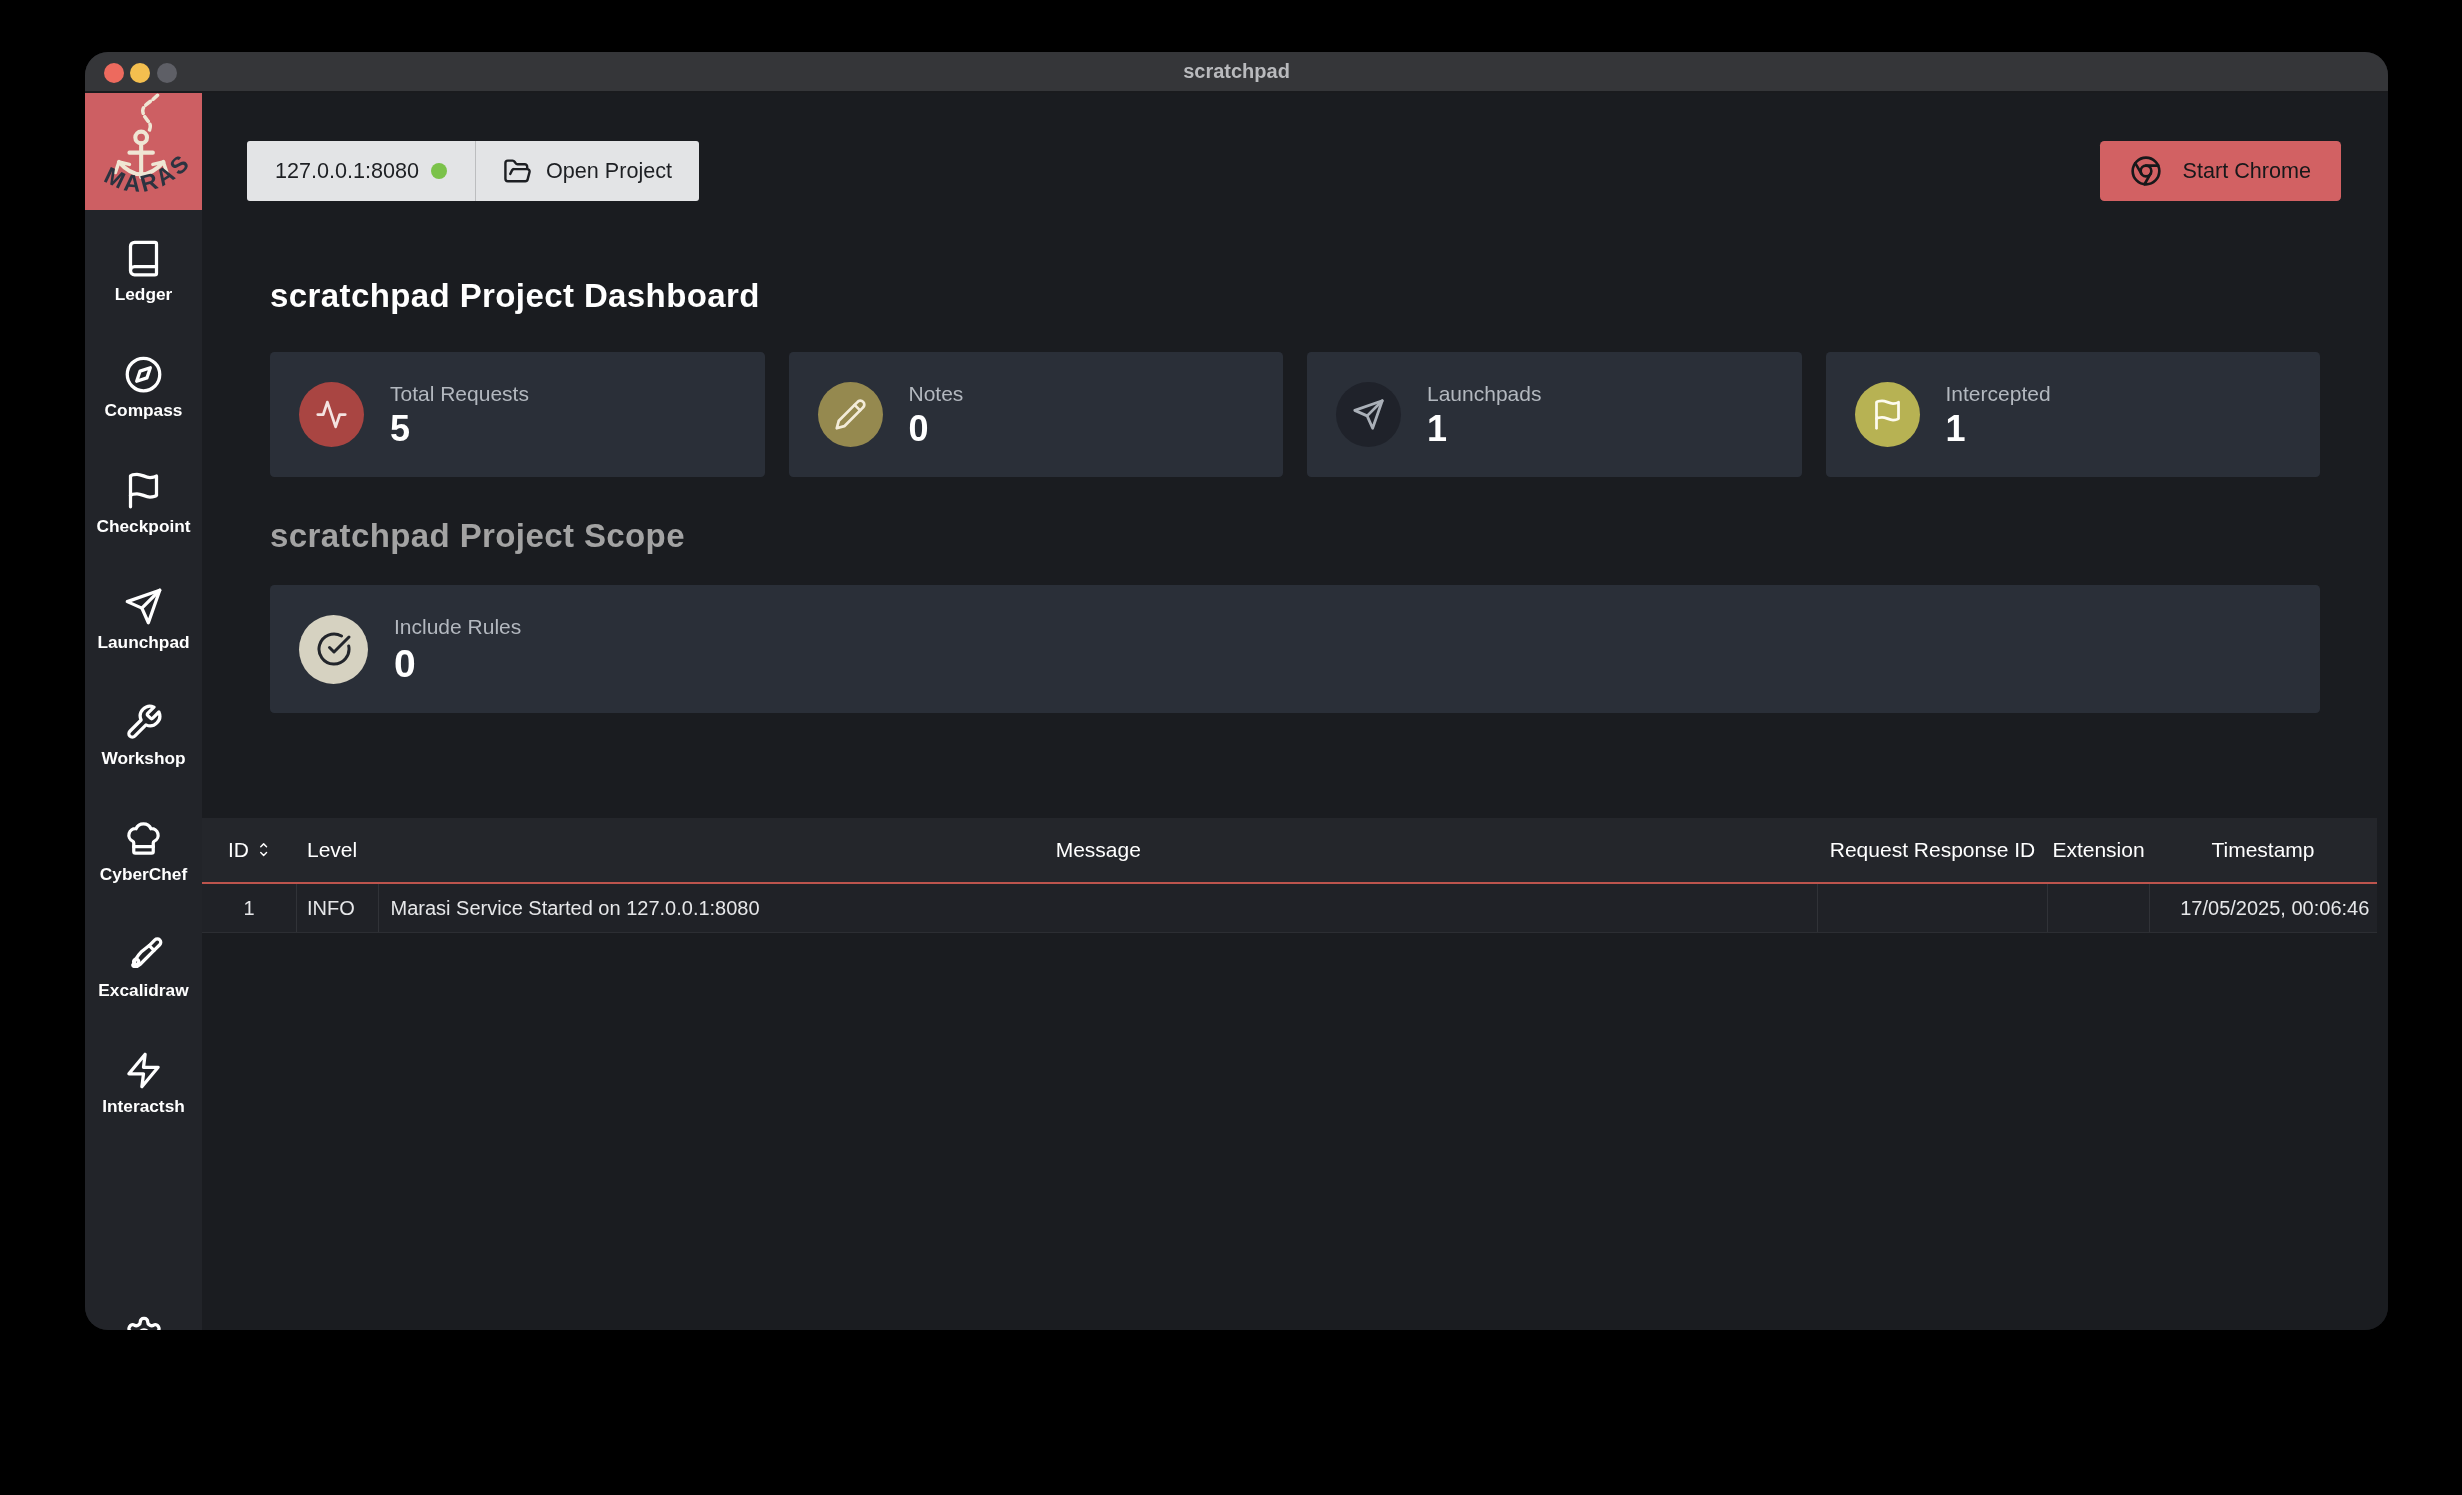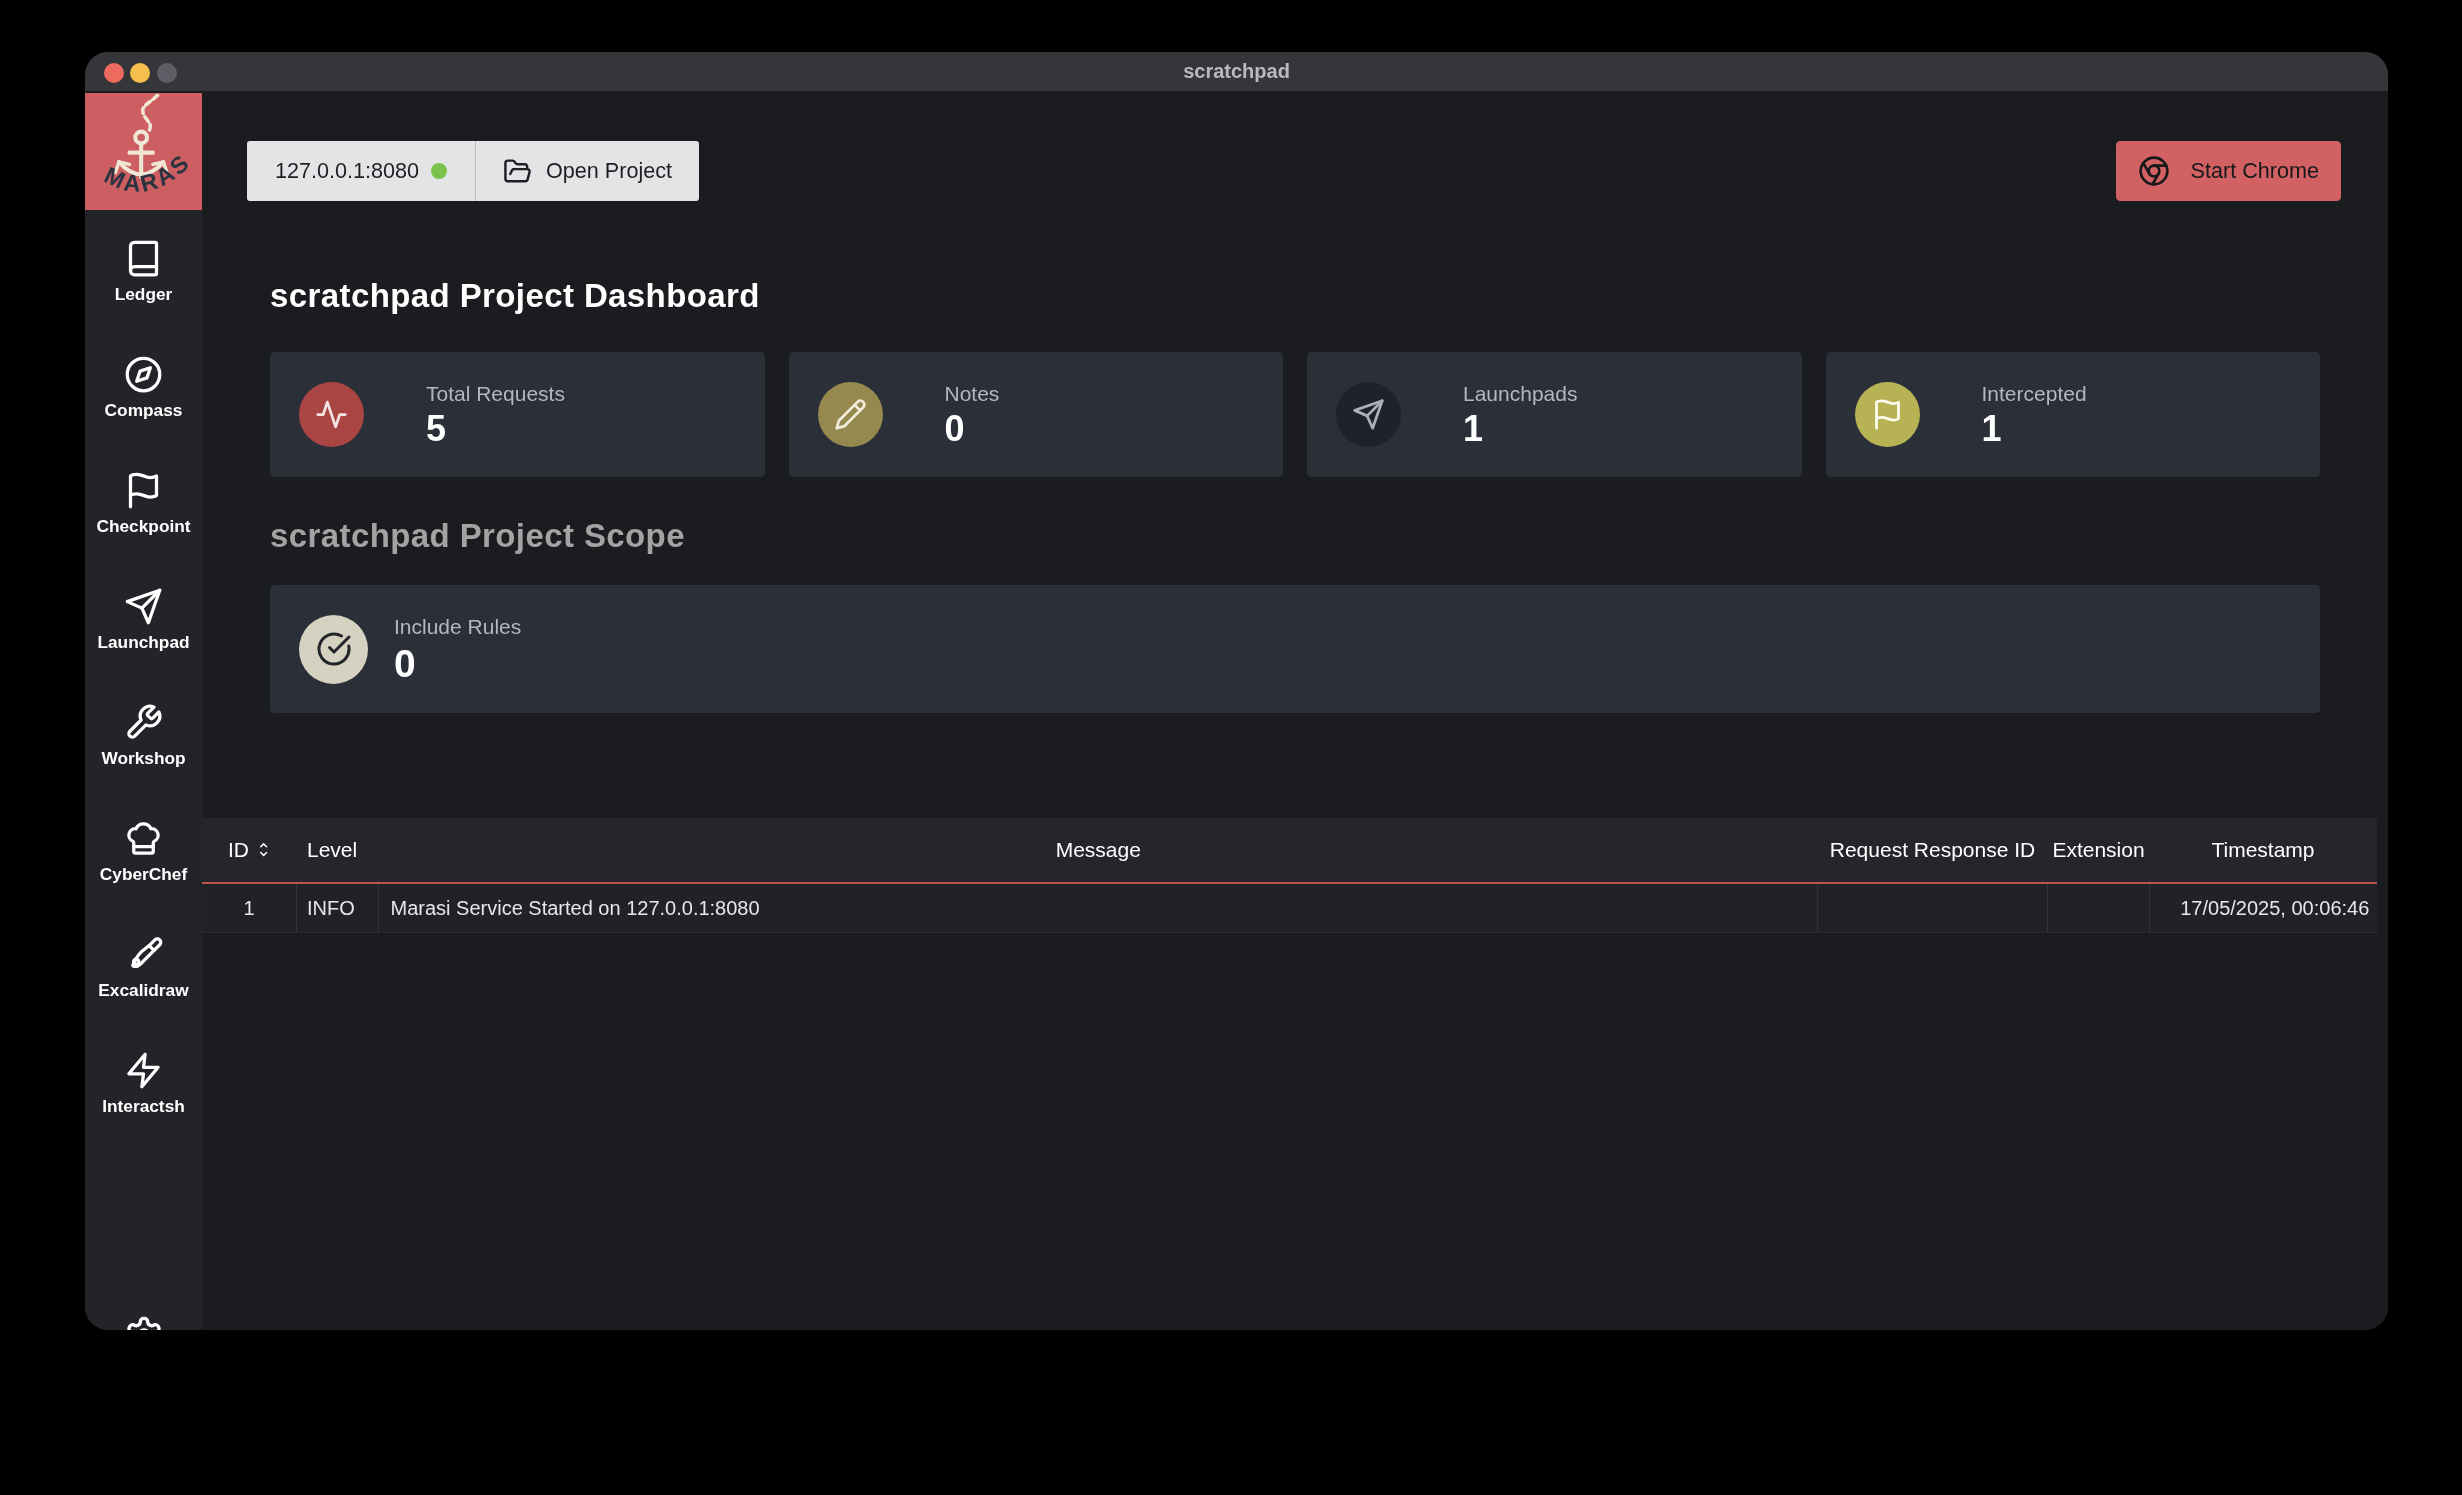--- a/index.html
+++ b/index.html
@@ -29,32 +29,32 @@
 
   .main { flex:1; position:relative; background:#1a1c20; }
 
   
   .toolbar { display:flex; align-items:center; margin:48px 47px 0 45px; }
   .addr-group { display:flex; height:60px; background:#e3e4e6; border-radius:2.9px; overflow:hidden; }
   .addr { display:flex; align-items:center; padding:0 28px; font-size:21.6px; color:#1d1f23; border-right:1.4px solid #bcbdbf; cursor:pointer; }
   .status-dot { width:16px; height:16px; border-radius:50%; background:#7bc24a; margin-left:11.5px; }
   .open-project { display:flex; align-items:center; gap:14.4px; padding:0 27px; font-size:21.6px; color:#1d1f23; cursor:pointer; }
   .open-project svg { width:29px; height:29px; stroke:#1d1f23; fill:none; stroke-width:2; stroke-linecap:round; stroke-linejoin:round; }
-  .start-chrome { margin-left:auto; display:flex; align-items:center; gap:21px; height:60px; padding:0 22px;
+  .start-chrome { margin-left:auto; display:flex; align-items:center; gap:21px; height:60px; padding:0 30px;
                   background:#d26163; border:none; border-radius:4.3px; font-size:21.6px; color:#17181a;
                   font-family:inherit; cursor:pointer; }
   .start-chrome svg { width:32px; height:32px; stroke:#17181a; fill:none; stroke-width:2; stroke-linecap:round; stroke-linejoin:round; }
 
   
   h1.section { margin:76px 0 0 68px; font-size:33px; font-weight:700; color:#fff; letter-spacing:0.4px; }
   h2.section { margin:40px 0 0 68px; font-size:33px; font-weight:700; color:#a3a3a3; letter-spacing:0.4px; }
 
   
   .stats-row { display:flex; gap:24px; margin:37px 68px 0 68px; }
-  .stat-card { flex:1; height:125px; background:#2a2f38; border-radius:4.3px; display:flex; align-items:center; padding-left:29px;gap:36px; }
+  .stat-card { flex:1; height:125px; background:#2a2f38; border-radius:4.3px; display:flex; align-items:center; padding-left:29px; }
   .circle { width:65px; height:65px; border-radius:50%; flex:none; display:flex; align-items:center; justify-content:center; }
   .circle svg { width:33px; height:33px; fill:none; stroke-width:2; stroke-linecap:round; stroke-linejoin:round; }
   .stat-text { margin-left:26px; }
   .stat-label { font-size:21px; color:#b3b8bf; }
   .stat-value { margin-top:4.3px; font-size:36px; font-weight:700; color:#fff; line-height:1; }
   .c-requests { background:#a94542; } .c-requests svg { stroke:#f4e3e1; }
   .c-notes { background:#95894f; } .c-notes svg { stroke:#f3ecd9; }
   .c-launchpads { background:#1f222a; } .c-launchpads svg { stroke:#aab0b8; }
   .c-intercepted { background:#b7b253; } .c-intercepted svg { stroke:#fdfbef; }
 

